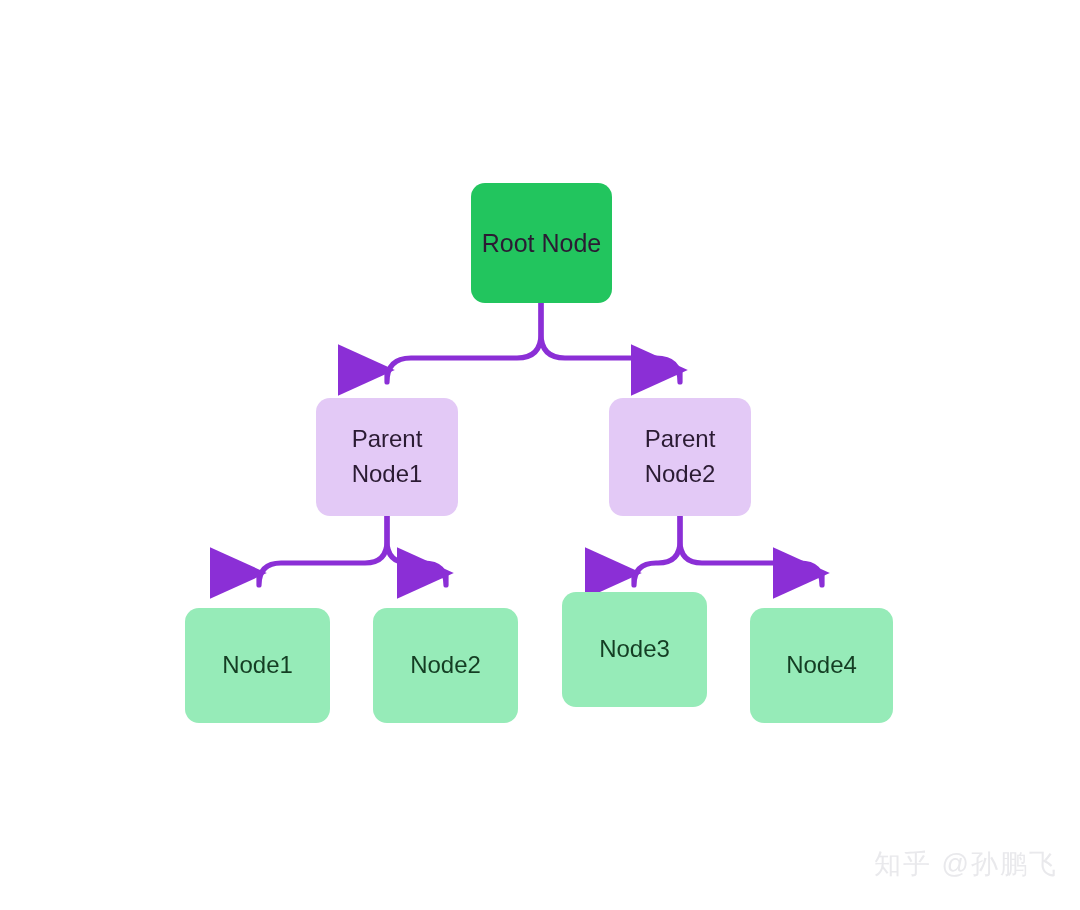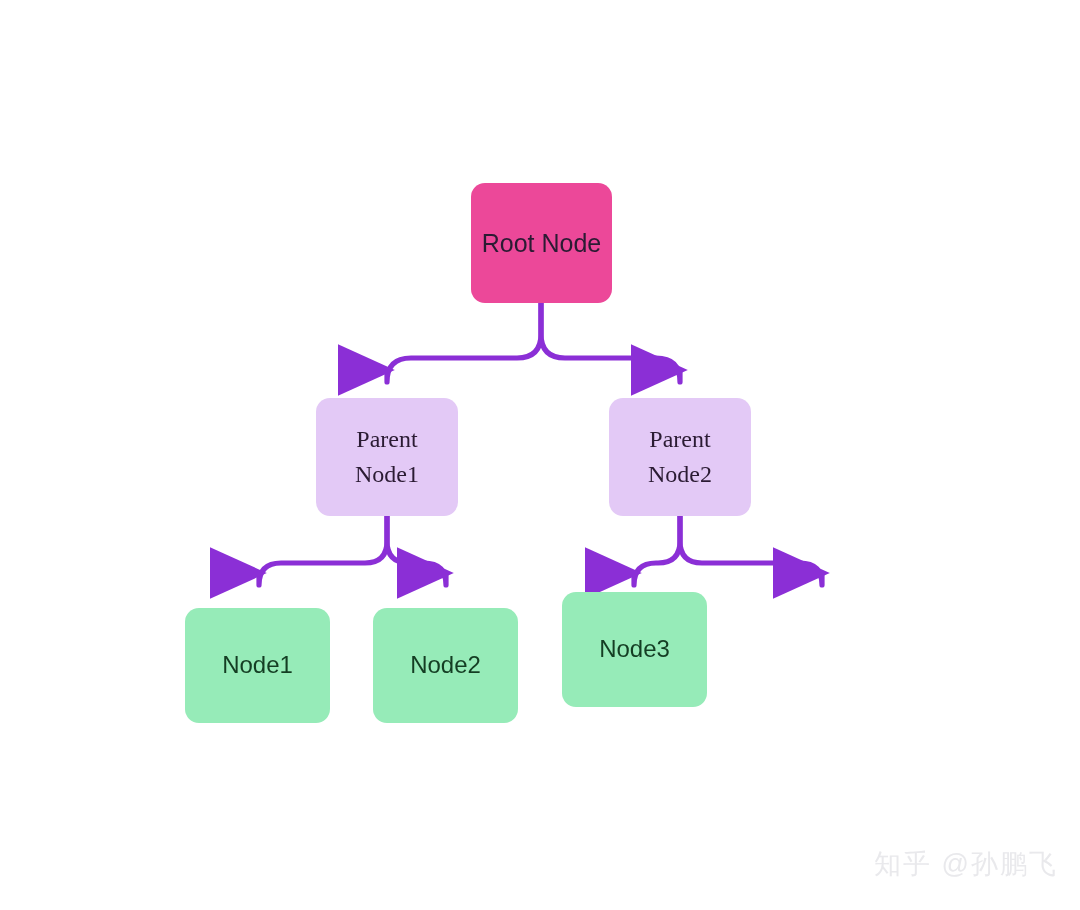--- a/index.html
+++ b/index.html
@@ -37,30 +37,29 @@
     justify-content: center;
     text-align: center;
     border-radius: 14px;
     box-sizing: border-box;
     line-height: 1.45;
     white-space: pre-line;
     z-index: 2;
   }
 
   .node-root {
-    background: #ec4899;
+    background: #22c55e;
     color: #2b1b33;
     font-size: 25px;
   }
 
   .node-parent {
     background: #e3c9f6;
     color: #2b1b33;
     font-size: 24px;
-    font-family: Liberation Serif, serif;
   }
 
   .node-leaf {
     background: #96ebb8;
     color: #143d23;
     font-size: 24px;
   }
 
   
   #node-root      { left: 471px; top: 183px; width: 141px; height: 120px; }
@@ -113,16 +112,17 @@
 
   <div class="node node-parent" id="node-parent-2">Parent
 Node2</div>
 
   <div class="node node-leaf" id="node-leaf-1">Node1</div>
 
   <div class="node node-leaf" id="node-leaf-2">Node2</div>
 
   <div class="node node-leaf" id="node-leaf-3">Node3</div>
 
+  <div class="node node-leaf" id="node-leaf-4">Node4</div>
 
   <div id="watermark">知乎 @孙鹏飞</div>
 
 </div>
 
 </body></html>

